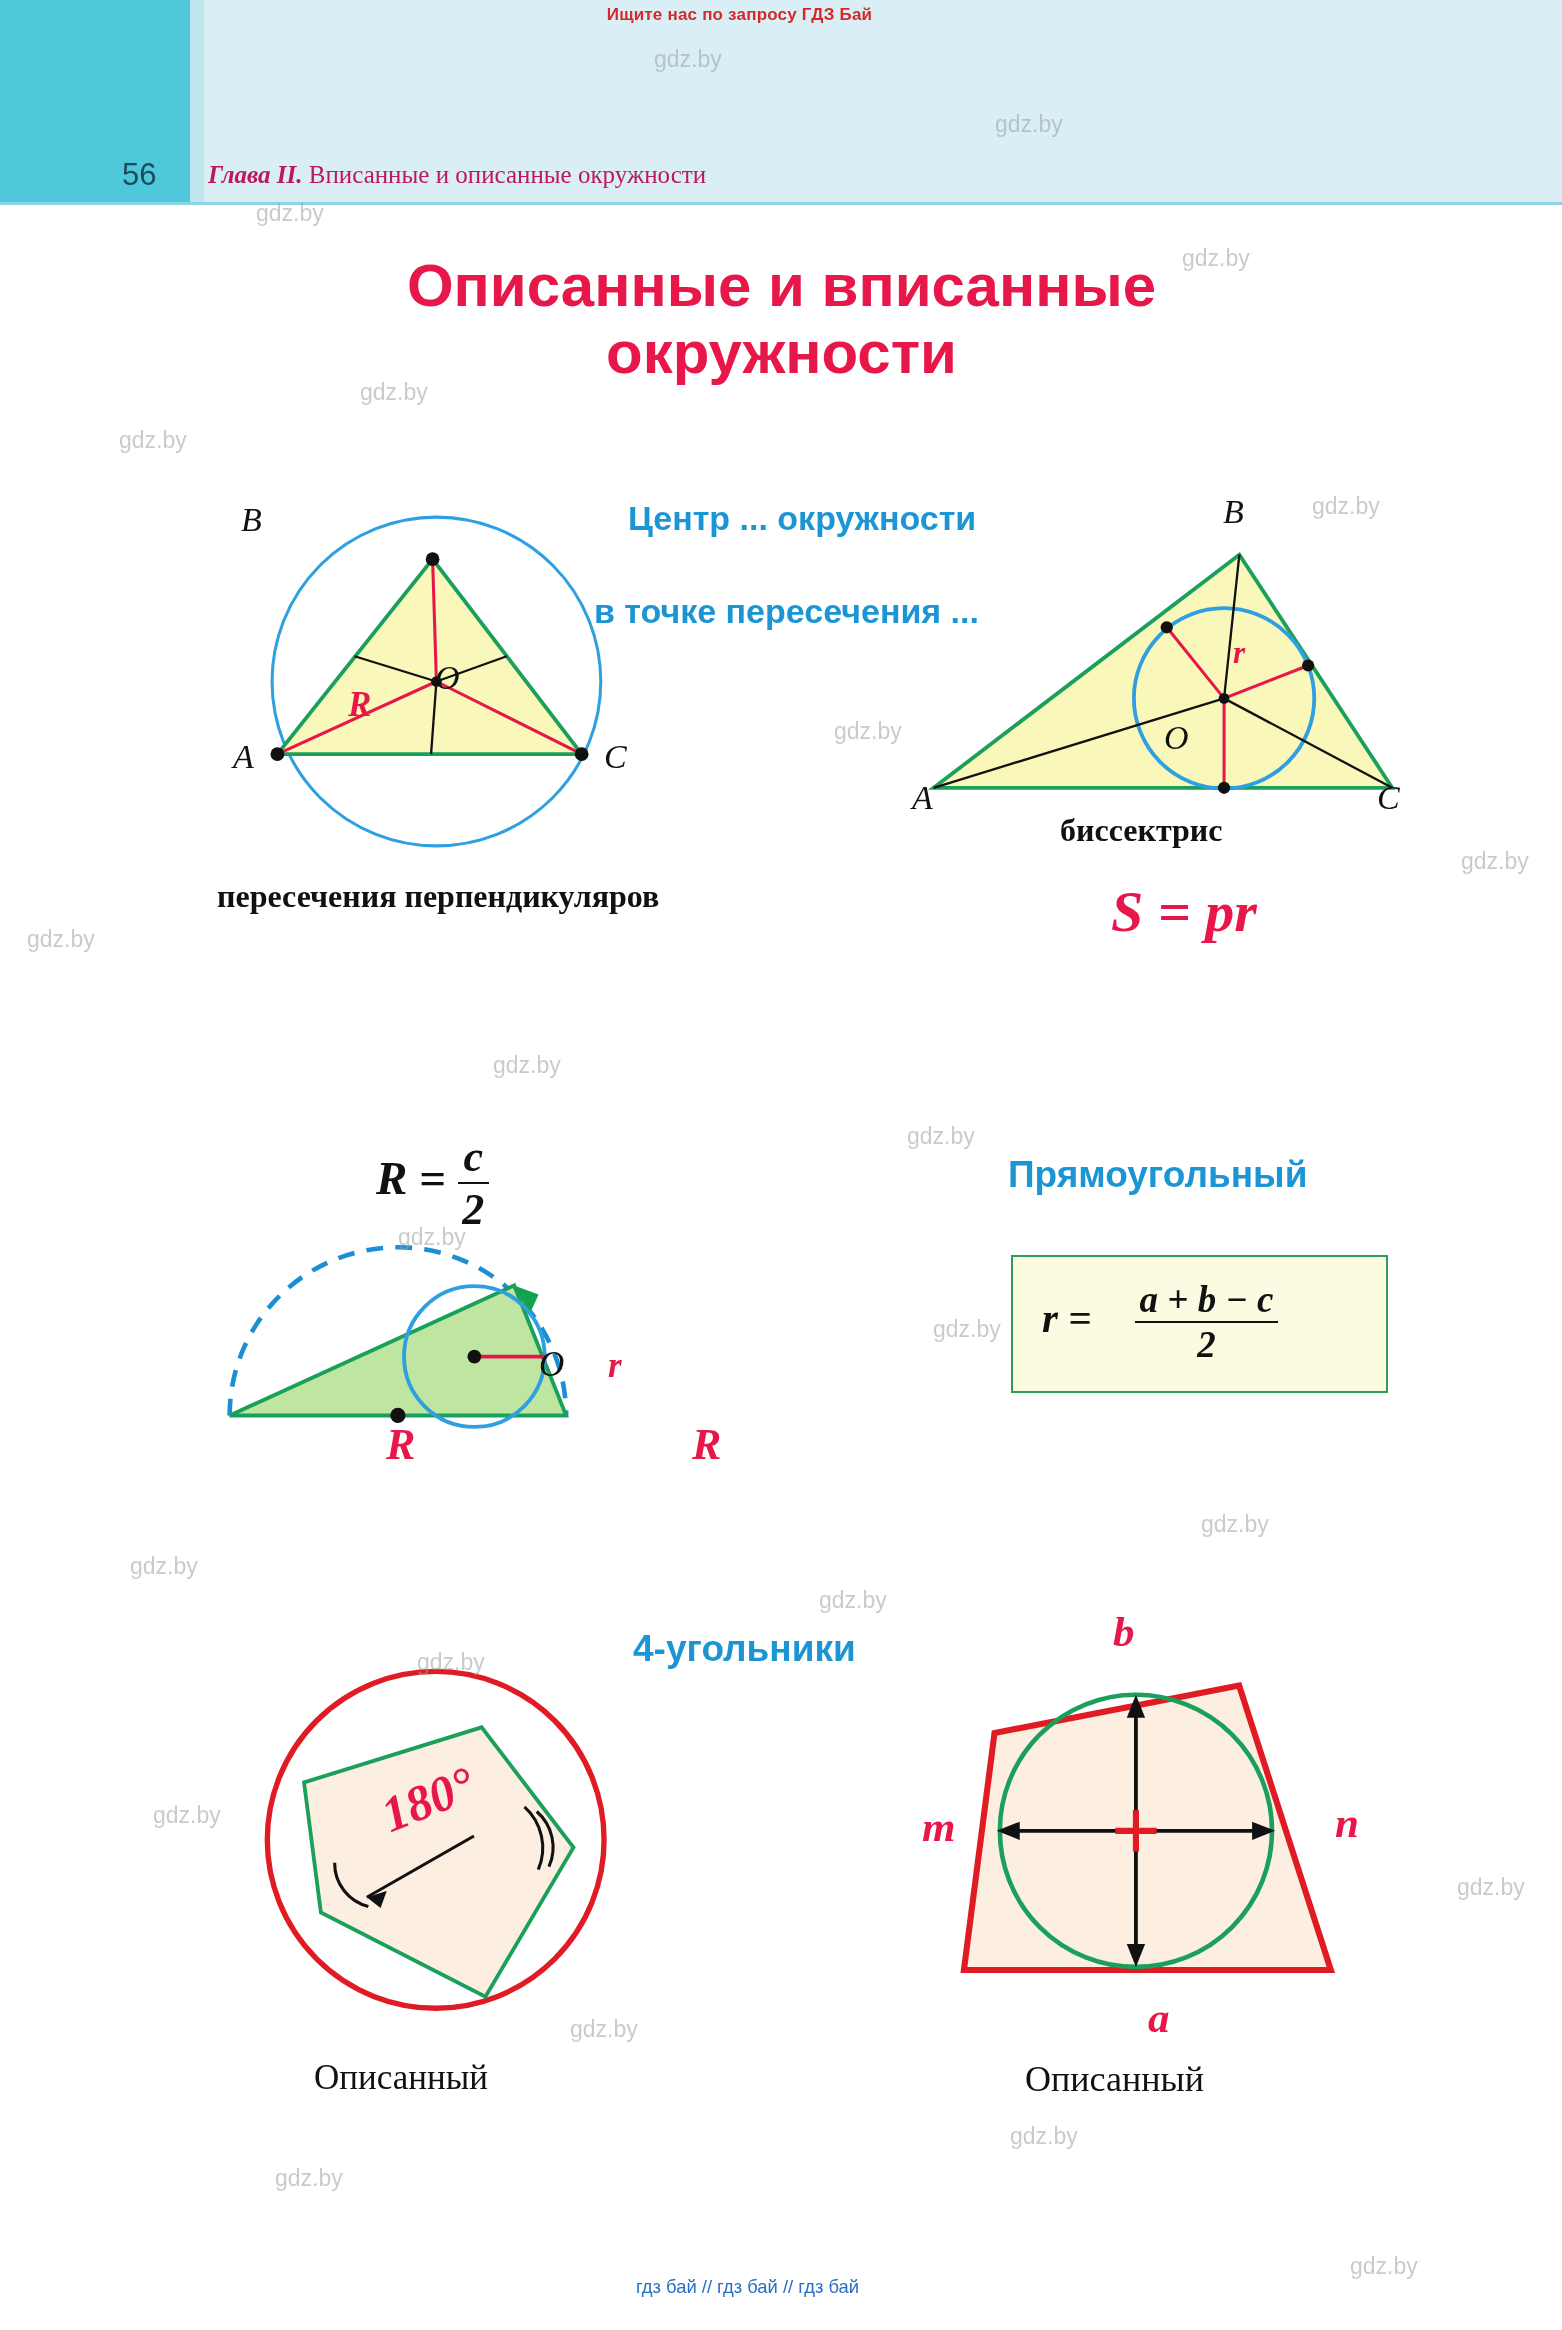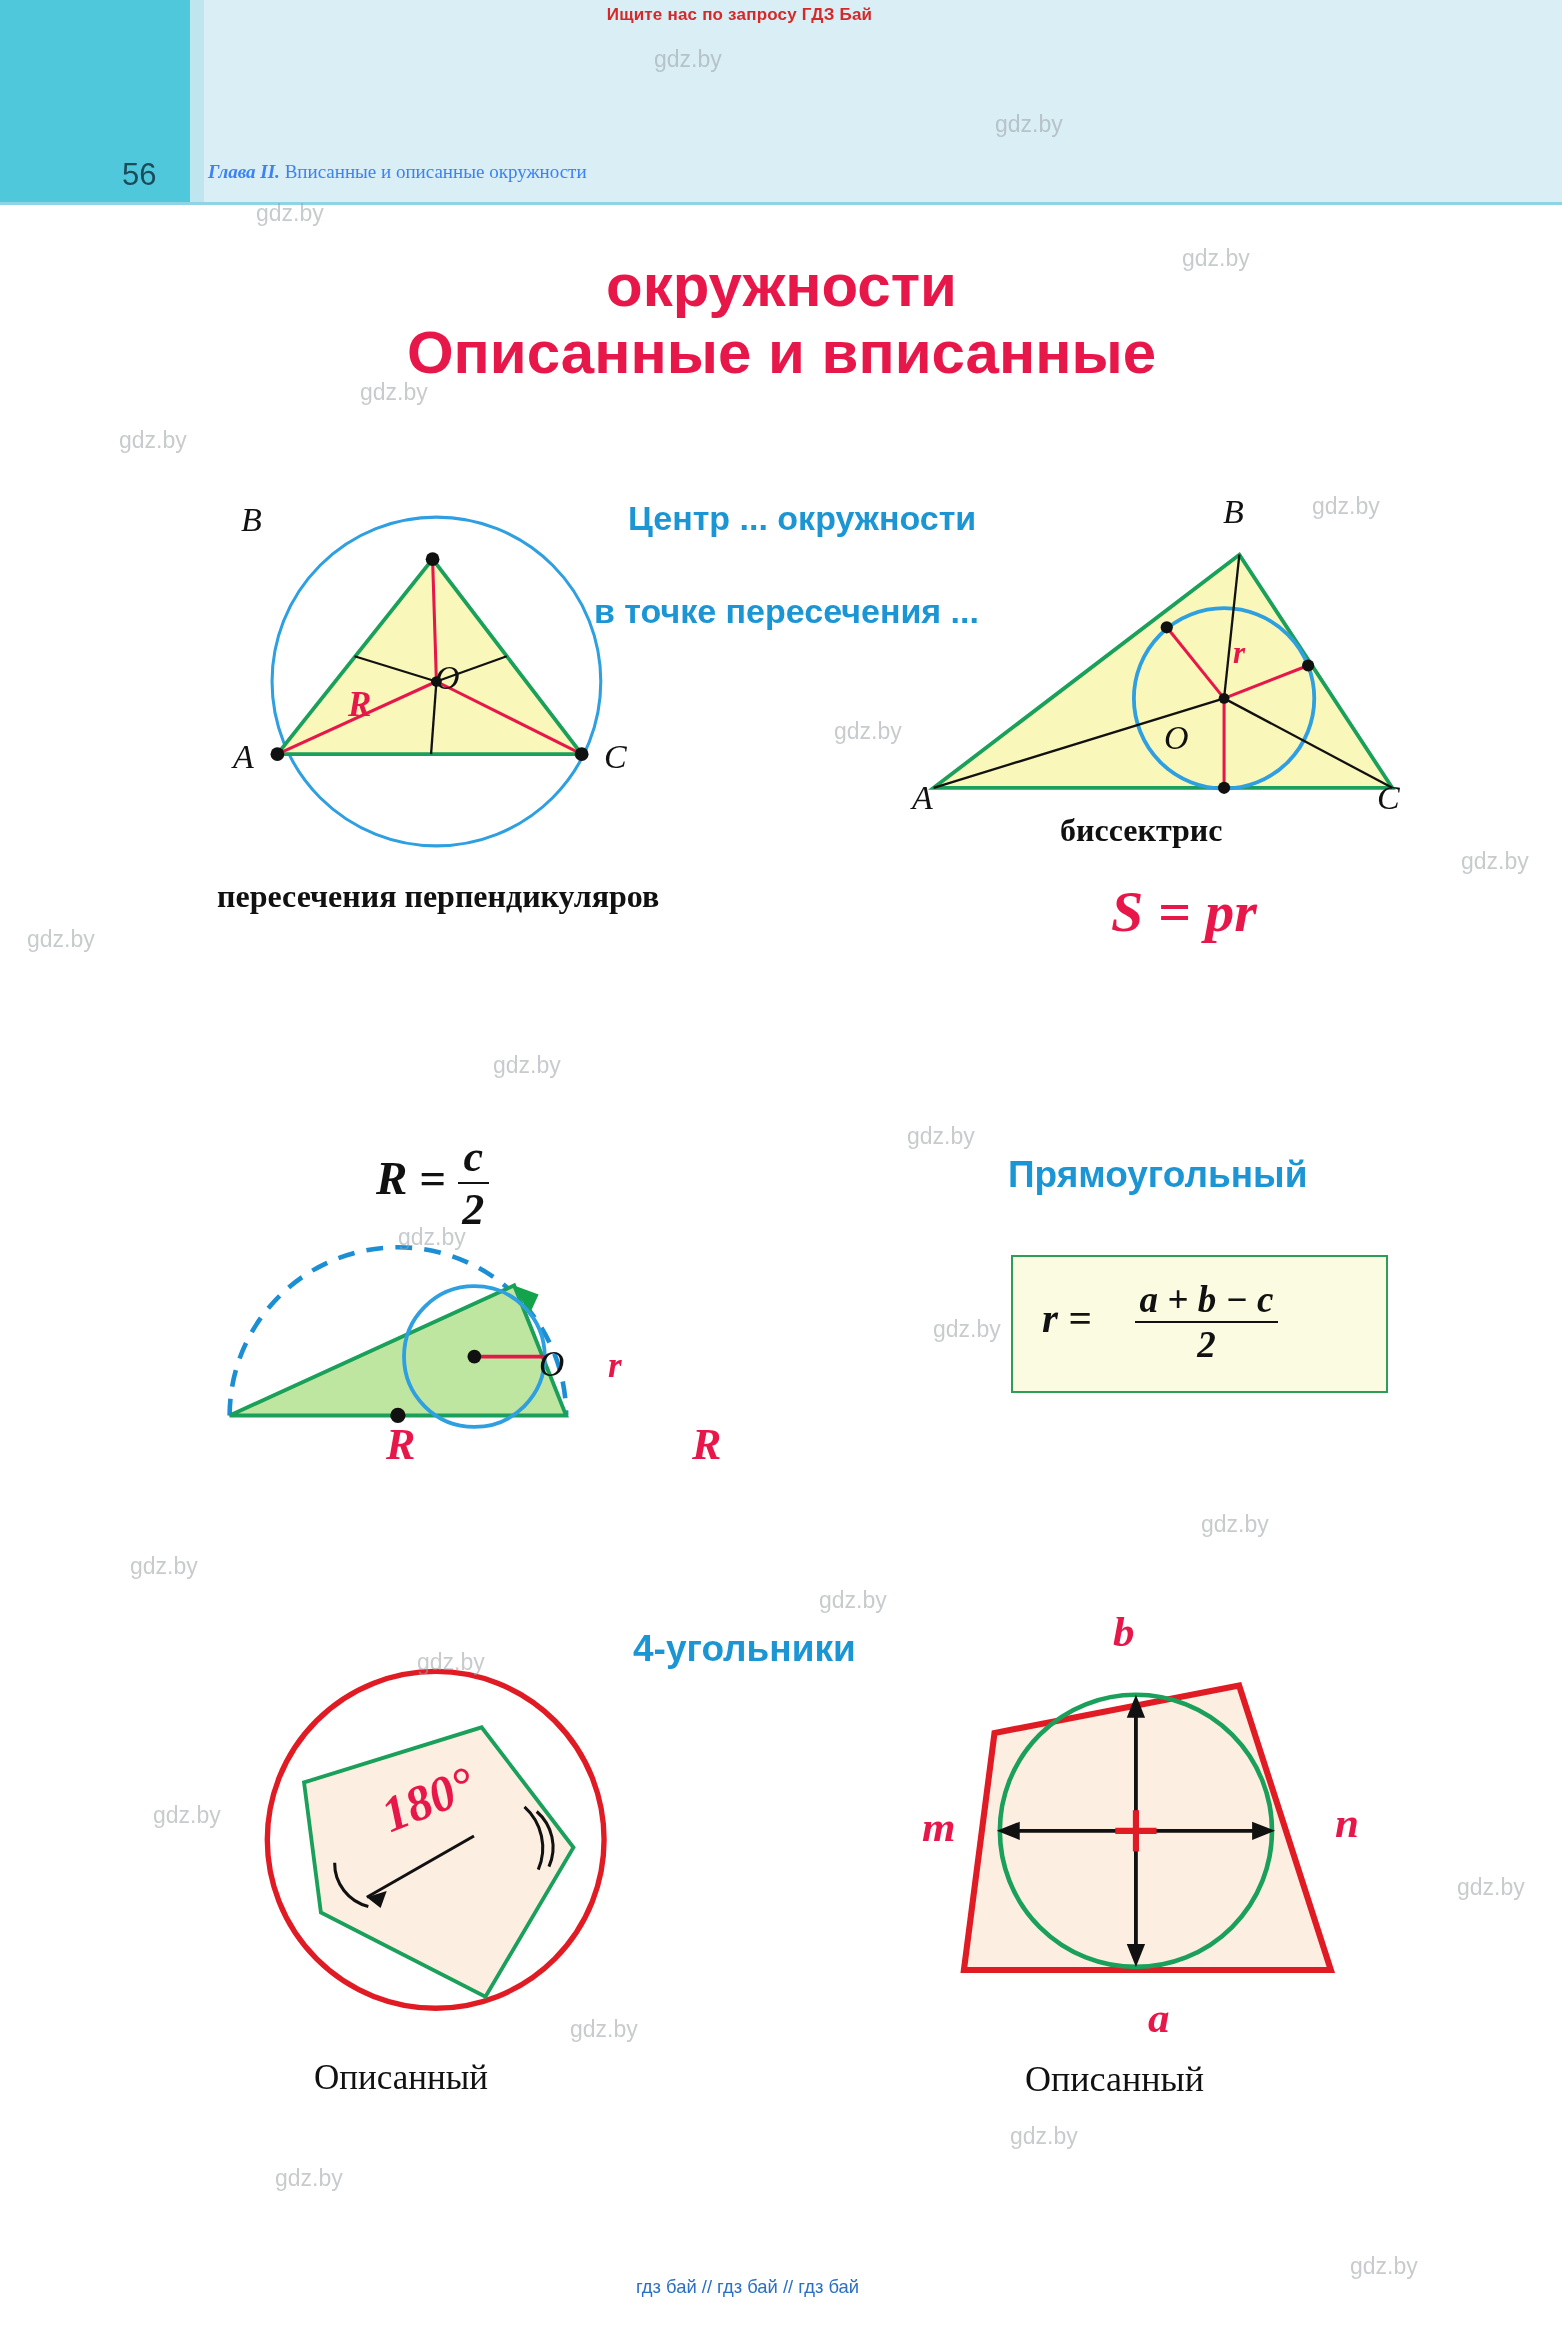--- a/index.html
+++ b/index.html
@@ -28,21 +28,21 @@
   .topbar-rule{
     position:absolute;left:0;top:202px;width:1563px;height:3.1px;background:#8fd4e4;
   }
   .pagenum{
     position:absolute;left:122px;top:157px;
     font-family:"Liberation Sans", sans-serif;
     font-size:31px;color:#1c4b5a;
   }
   .chapline{
     position:absolute;left:208px;top:161px;
-    font-size:19px;color:#3b82f6;
+    font-size:25px;color:#be185d;
     white-space:nowrap;
   }
   .chapline i{font-style:italic;font-weight:bold;}
 
   .ad-top{
     position:absolute;left:0;top:4.6px;width:1479px;text-align:center;
     font-family:"Liberation Sans", sans-serif;
     font-size:17px;color:#d62828;font-weight:bold;
     letter-spacing:0.2px;
   }
@@ -126,22 +126,22 @@
 
   <div class="ad-top">Ищите нас по запросу ГДЗ Бай</div>
 
   <div class="pagenum">56</div>
   <div class="chapline">
     <i>Глава II.</i>
     <span>Вписанные и описанные окружности</span>
   </div>
 
   <div class="headline">
+    <div>Описанные и вписанные</div>
     <div>окружности</div>
-    <div>Описанные и вписанные</div>
   </div>
 
   <div class="cap-blue" style="left:604px;top:499px;font-size:34px;margin-left:24px;">Центр ... окружности</div>
   <div class="cap-blue" style="left:594px;top:560px;font-size:34px;margin-top:32px;">в точке пересечения ...</div>
 
   <svg style="left:230px;top:490px;" width="474" height="383" viewBox="0 0 620 500">
     <circle cx="270" cy="250" r="215" fill="none" stroke="#2e9fe0" stroke-width="4"></circle>
     <polygon points="62,345 265,90 460,345" fill="#f9f7b9" stroke="#1aa05a" stroke-width="5"></polygon>
 
     <line x1="270" y1="250" x2="62" y2="345" stroke="#e8174a" stroke-width="4"></line>

